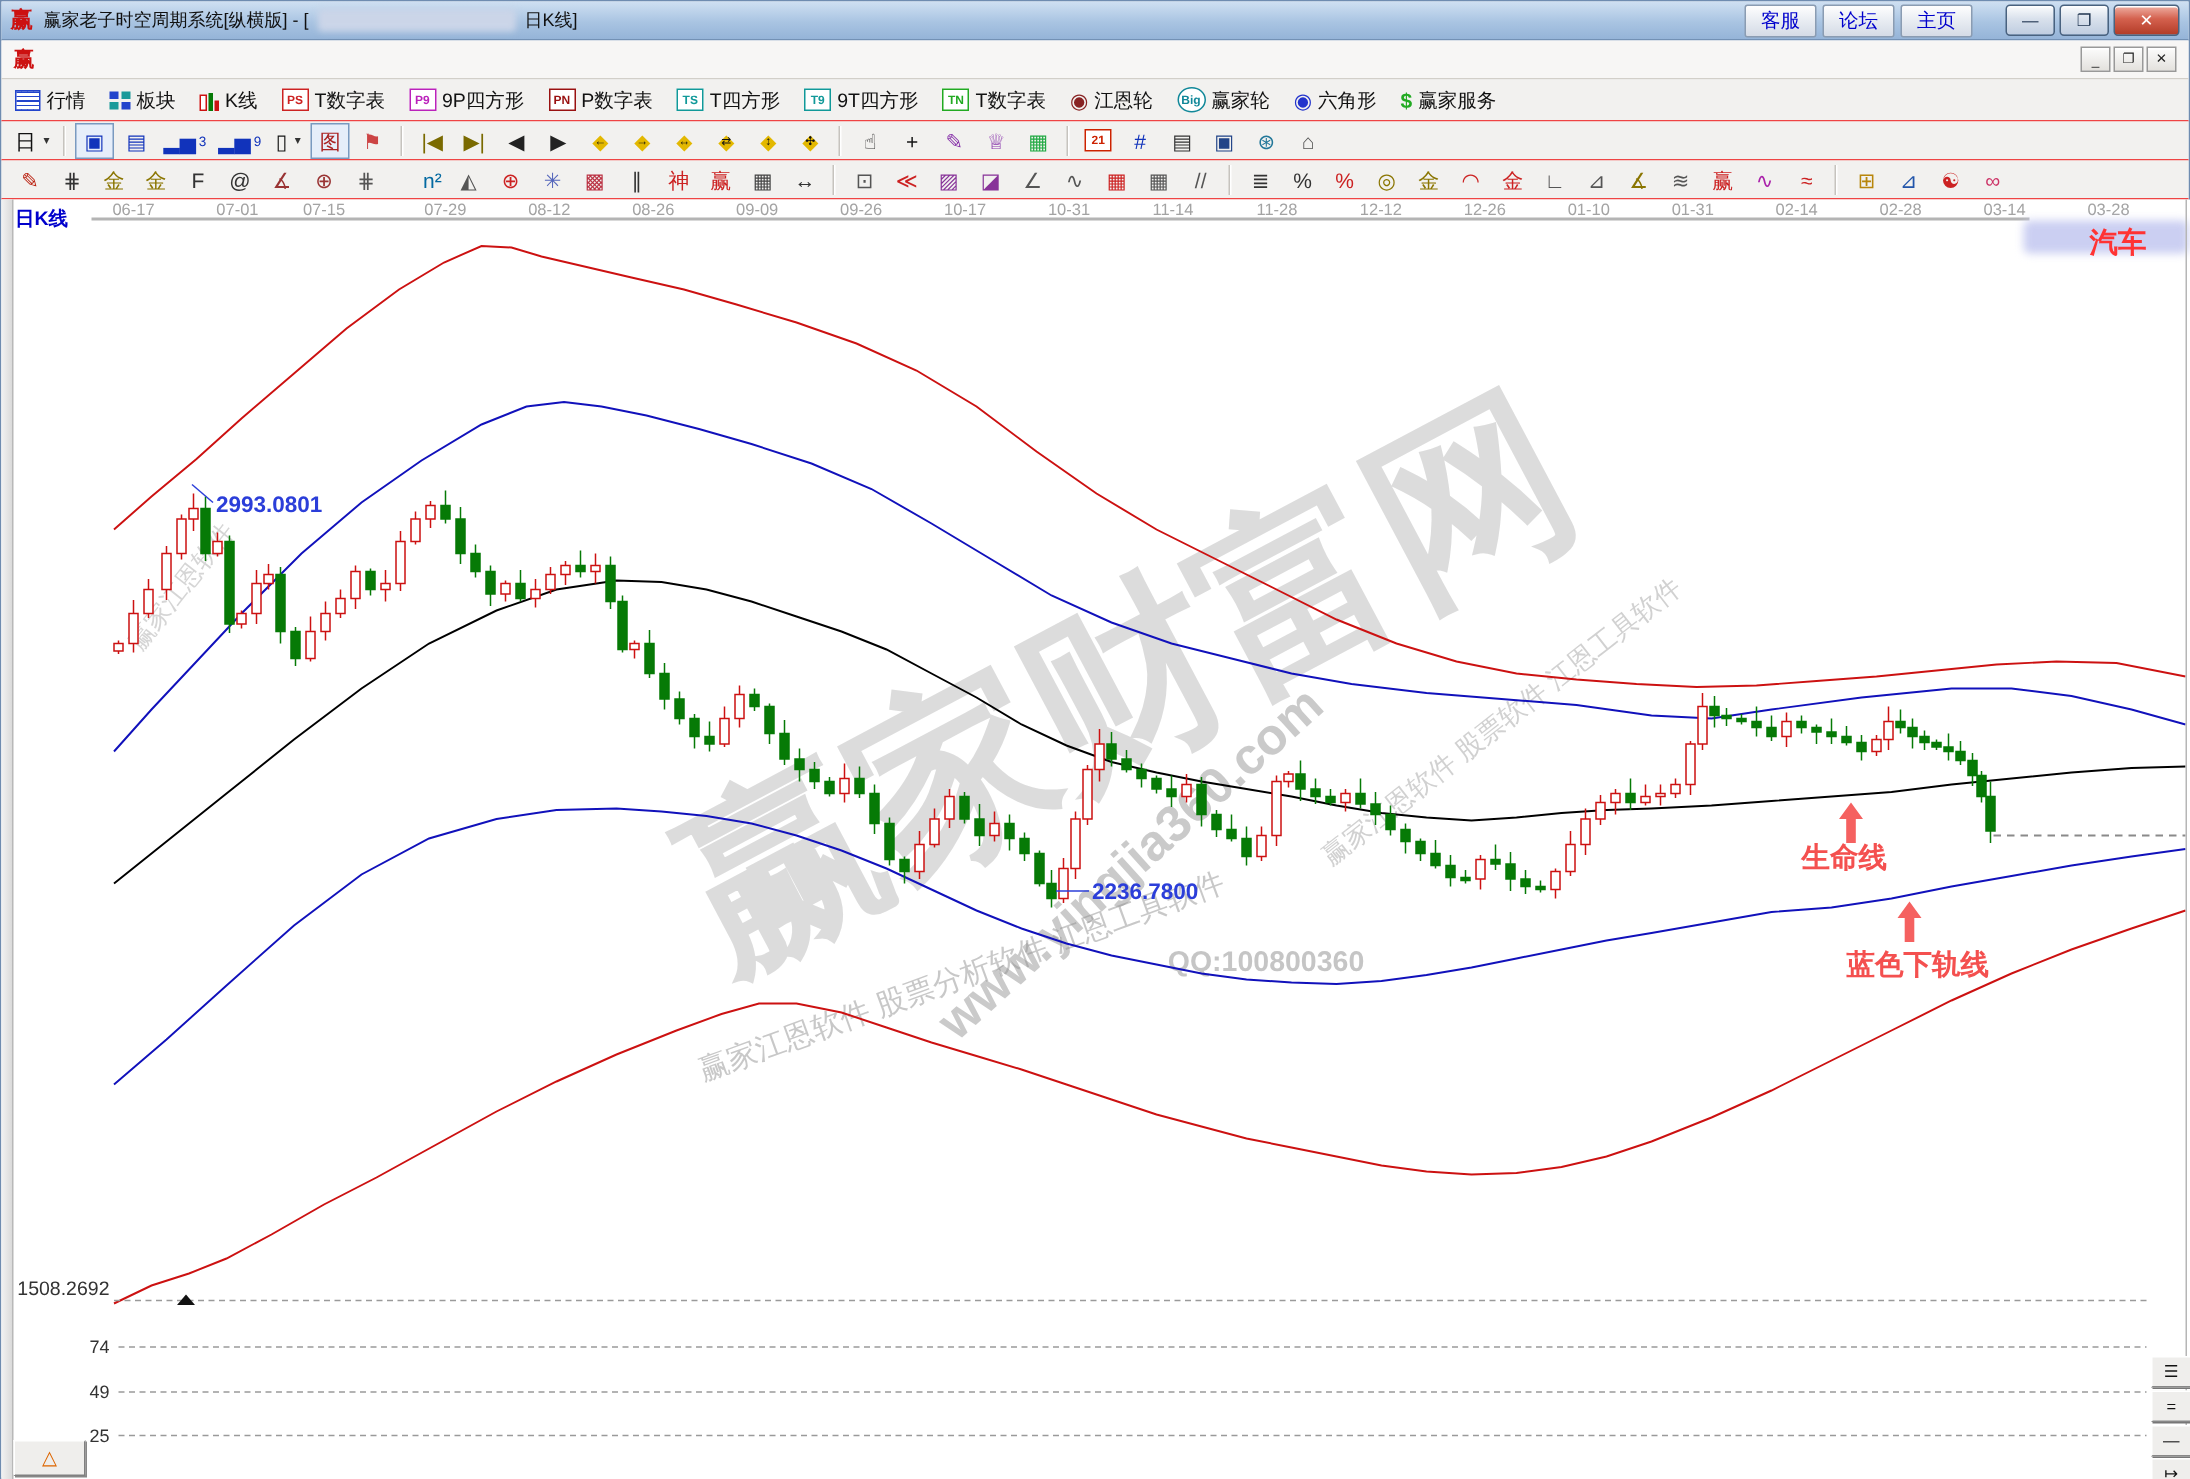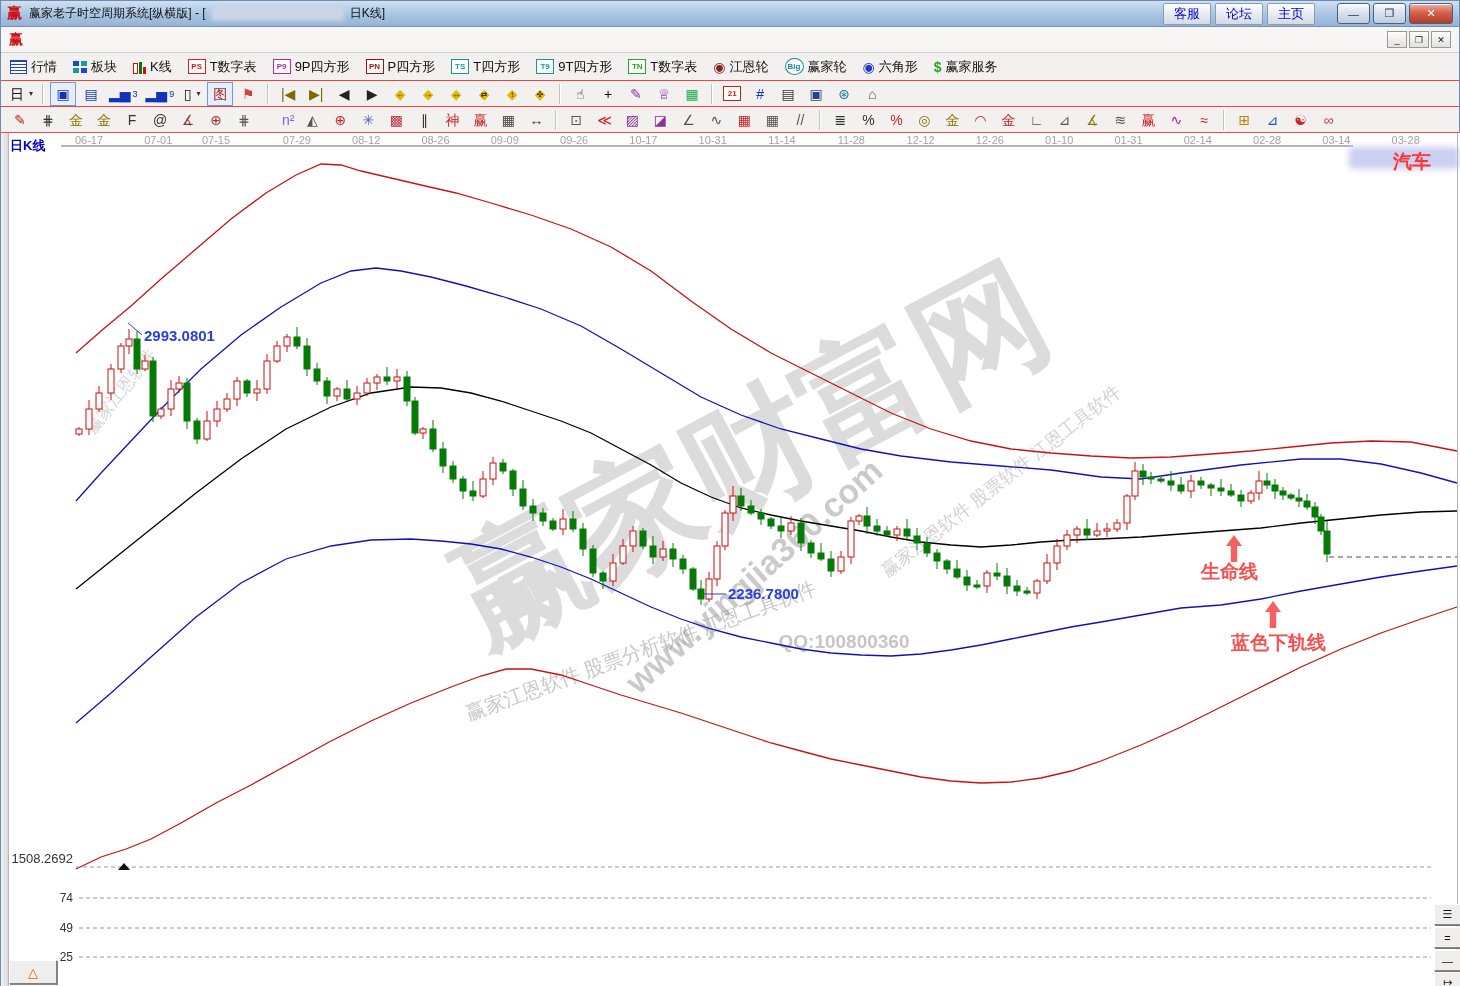--- a/index.html
+++ b/index.html
@@ -132,21 +132,21 @@
       <span class="tbtn">
         <span class="badge" style="color: rgb(204, 34, 34); border-color: rgb(204, 34, 34);">PS</span>
         <span class="tlabel">T数字表</span>
       </span>
       <span class="tbtn">
         <span class="badge" style="color: rgb(187, 34, 187); border-color: rgb(187, 34, 187);">P9</span>
         <span class="tlabel">9P四方形</span>
       </span>
       <span class="tbtn">
         <span class="badge" style="color: rgb(153, 17, 17); border-color: rgb(153, 17, 17);">PN</span>
-        <span class="tlabel">P四方形</span>
+        <span class="tlabel">P数字表</span>
       </span>
       <span class="tbtn">
         <span class="badge" style="color: rgb(17, 153, 153); border-color: rgb(17, 153, 153);">TS</span>
         <span class="tlabel">T四方形</span>
       </span>
       <span class="tbtn">
         <span class="badge" style="color: rgb(17, 153, 153); border-color: rgb(17, 153, 153);">T9</span>
         <span class="tlabel">9T四方形</span>
       </span>
       <span class="tbtn">
@@ -295,21 +295,21 @@
       <span class="tbtn">
         <span class="glyph" style="color: rgb(153, 51, 51);">∡</span>
       </span>
       <span class="tbtn">
         <span class="glyph" style="color: rgb(153, 51, 51);">⊕</span>
       </span>
       <span class="tbtn">
         <span class="glyph" style="color: rgb(85, 85, 85);">⋕</span>
       </span>
       <span class="tbtn">
-        <span class="glyph" style="color: #8b5cf6; margin-left: 20px;">n²</span>
+        <span class="glyph" style="color: #0369a1; margin-left: 20px;">n²</span>
       </span>
       <span class="tbtn">
         <span class="glyph" style="color: rgb(85, 85, 85);">◭</span>
       </span>
       <span class="tbtn">
         <span class="glyph" style="color: rgb(204, 34, 34);">⊕</span>
       </span>
       <span class="tbtn">
         <span class="glyph" style="color: rgb(85, 102, 187);">✳</span>
       </span>

